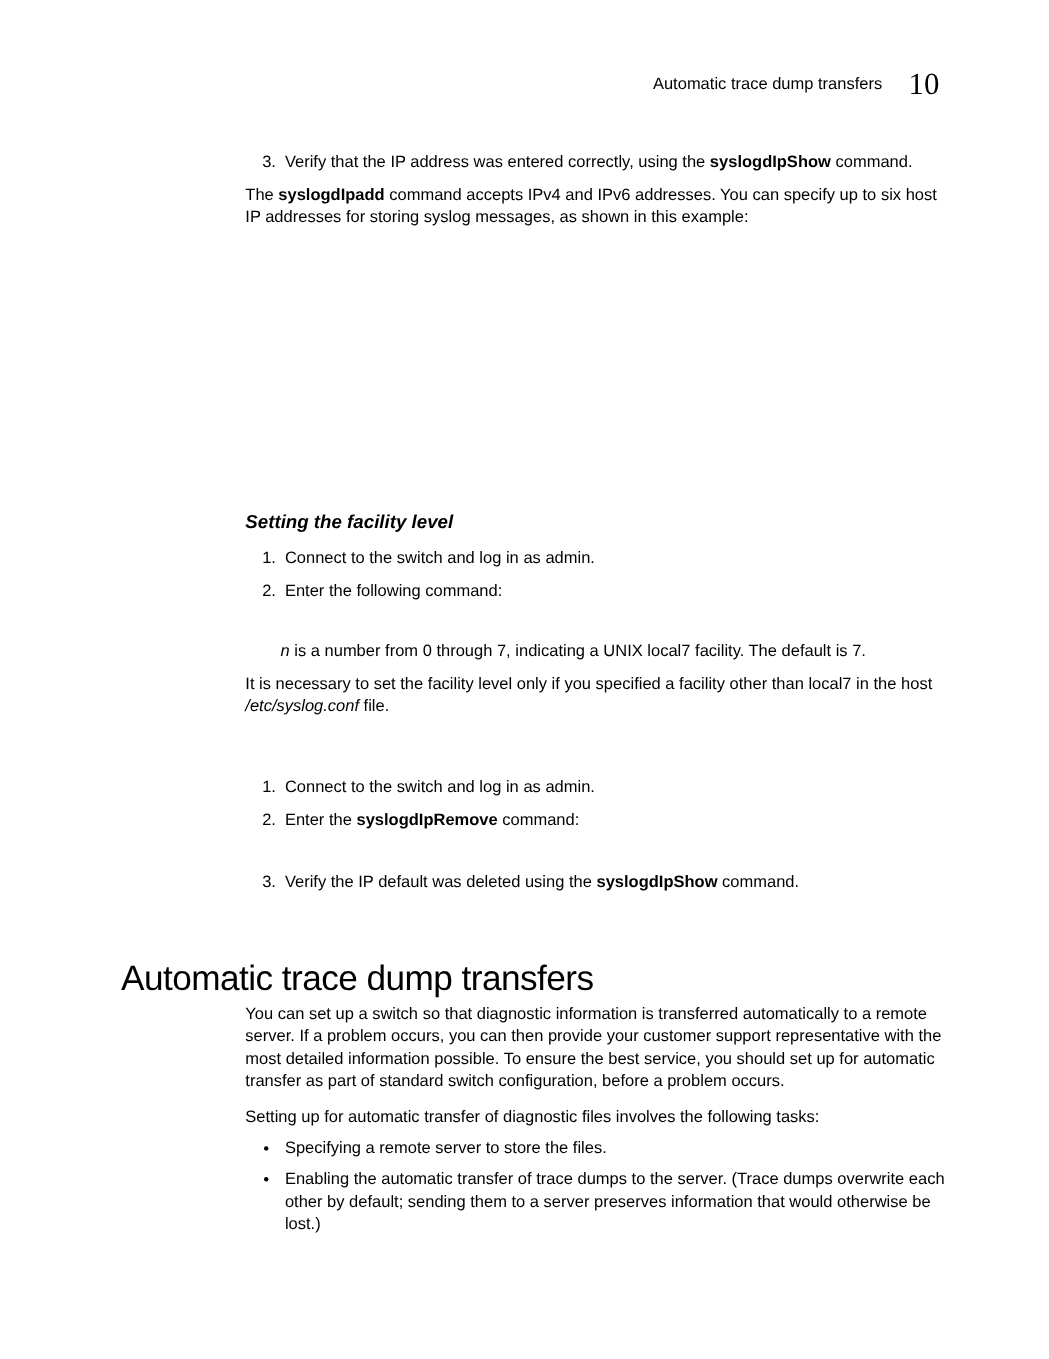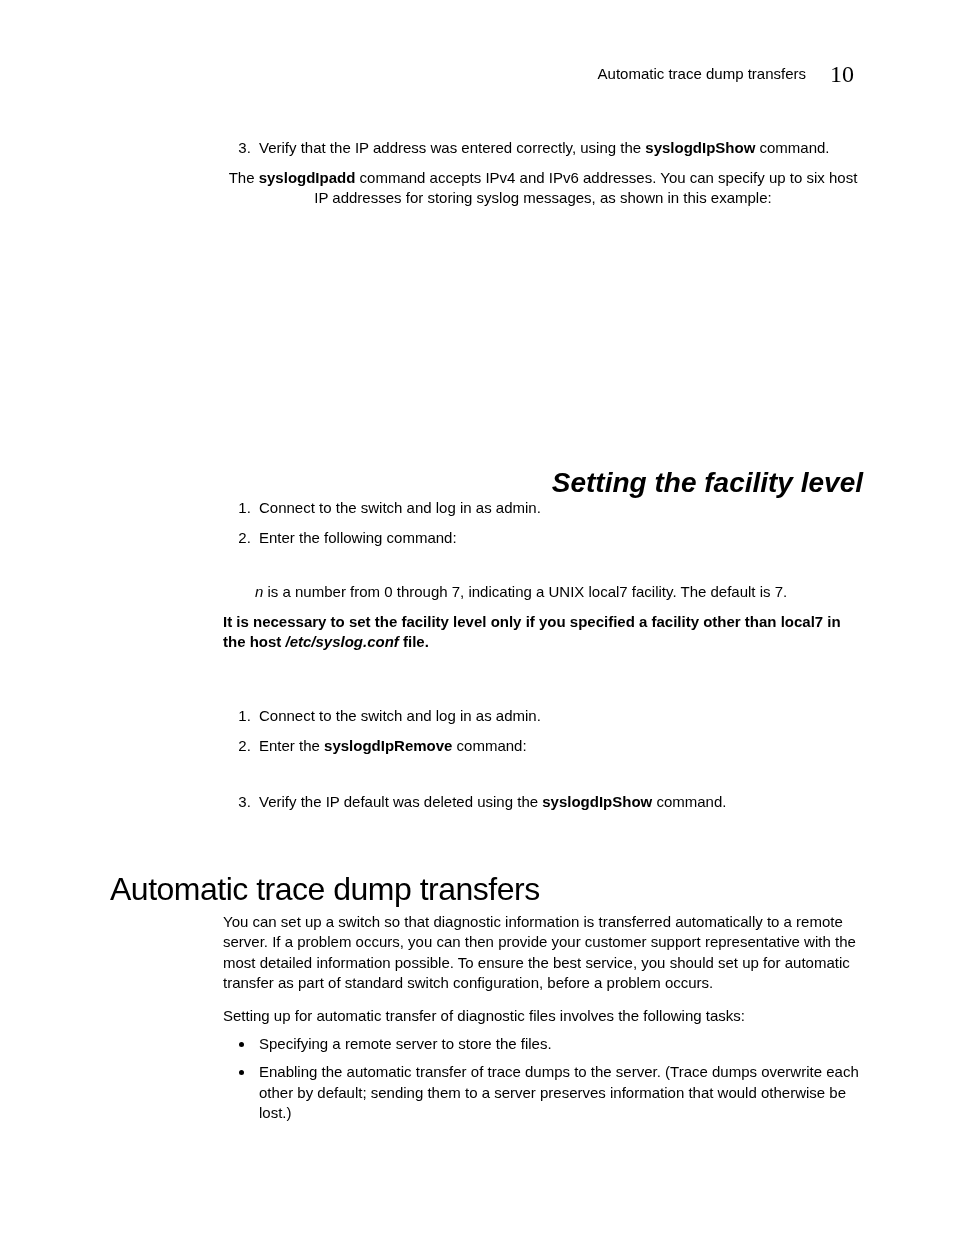--- a/index.html
+++ b/index.html
@@ -26,21 +26,21 @@
     right: 92px;
     display: flex;
     align-items: center;
     gap: 24px;
   }
   .running-head .title {
     font-size: 15px;
   }
   .running-head .chapnum {
     font-family: Georgia, 'Times New Roman', serif;
-    font-size: 24px;
+    font-size: 28px;
   }
   .body-col {
     position: absolute;
     left: 223px;
     width: 640px;
   }
   .wide-col {
     position: absolute;
     left: 110px;
     width: 753px;
@@ -60,22 +60,21 @@
   ul li {
     margin-bottom: 8px;
     padding-left: 4px;
   }
   .bold { font-weight: 700; }
   .ital { font-style: italic; }
   .h2 {
     font-family: Arial, Helvetica, sans-serif;
     font-style: italic;
     font-weight: 700;
-    font-size: 28px;
-    text-align: right;
+    font-size: 17px;
   }
   .h1 {
     font-family: Arial, Helvetica, sans-serif;
     font-weight: 400;
     font-size: 32px;
     letter-spacing: -0.5px;
   }
 </style>
 </head>
 <body>
@@ -88,38 +87,38 @@
   </div>
 
   <div class="body-col" style="top:138px;">
     <ol start="3">
       <li>
         <span>Verify that the IP address was entered correctly, using the </span><span class="bold">syslogdIpShow</span><span> command.</span>
       </li>
     </ol>
   </div>
 
-  <div class="body-col" style="top:168px;text-align:center;">
+  <div class="body-col" style="top:168px;">
     <span>The </span><span class="bold">syslogdIpadd</span><span> command accepts IPv4 and IPv6 addresses. You can specify up to six host IP addresses for storing syslog messages, as shown in this example:</span>
   </div>
 
   <div class="body-col h2" style="top:464px;">Setting the facility level</div>
 
   <div class="body-col" style="top:498px;">
     <ol>
       <li>Connect to the switch and log in as admin.</li>
       <li>Enter the following command:</li>
     </ol>
   </div>
 
   <div class="body-col" style="top:582px; padding-left:32px; width:608px;">
     <span class="ital">n</span><span> is a number from 0 through 7, indicating a UNIX local7 facility. The default is 7.</span>
   </div>
 
-  <div class="body-col" style="top:612px;font-weight:bold;">
+  <div class="body-col" style="top:612px;">
     <span>It is necessary to set the facility level only if you specified a facility other than local7 in the host </span><span class="ital">/etc/syslog.conf</span><span> file.</span>
   </div>
 
 
   <div class="body-col" style="top:706px;">
     <ol>
       <li>Connect to the switch and log in as admin.</li>
       <li>
         <span>Enter the </span><span class="bold">syslogdIpRemove</span><span> command:</span>
       </li>

